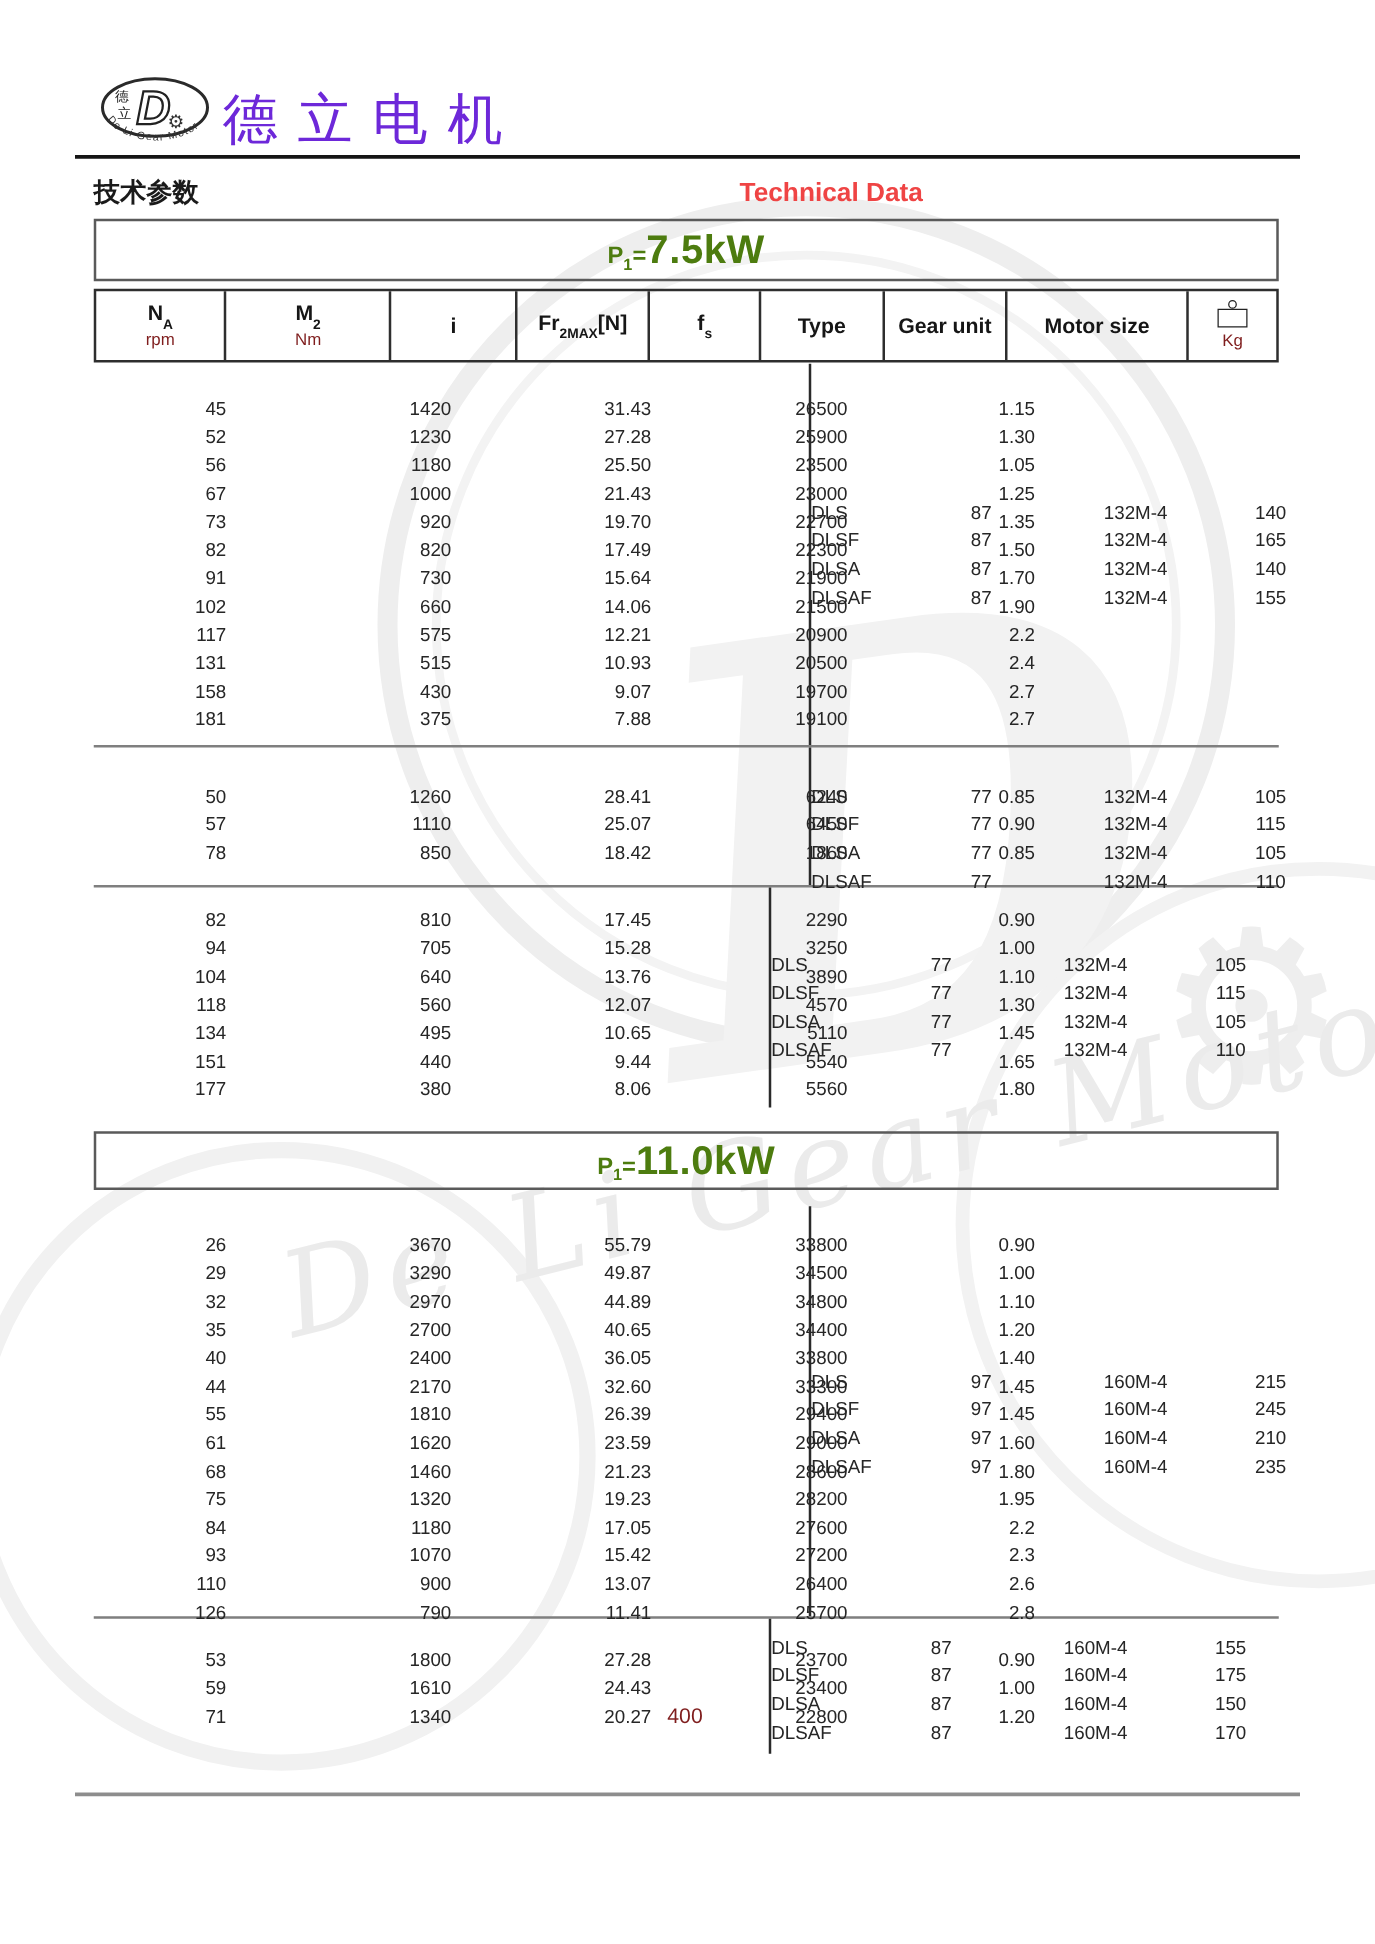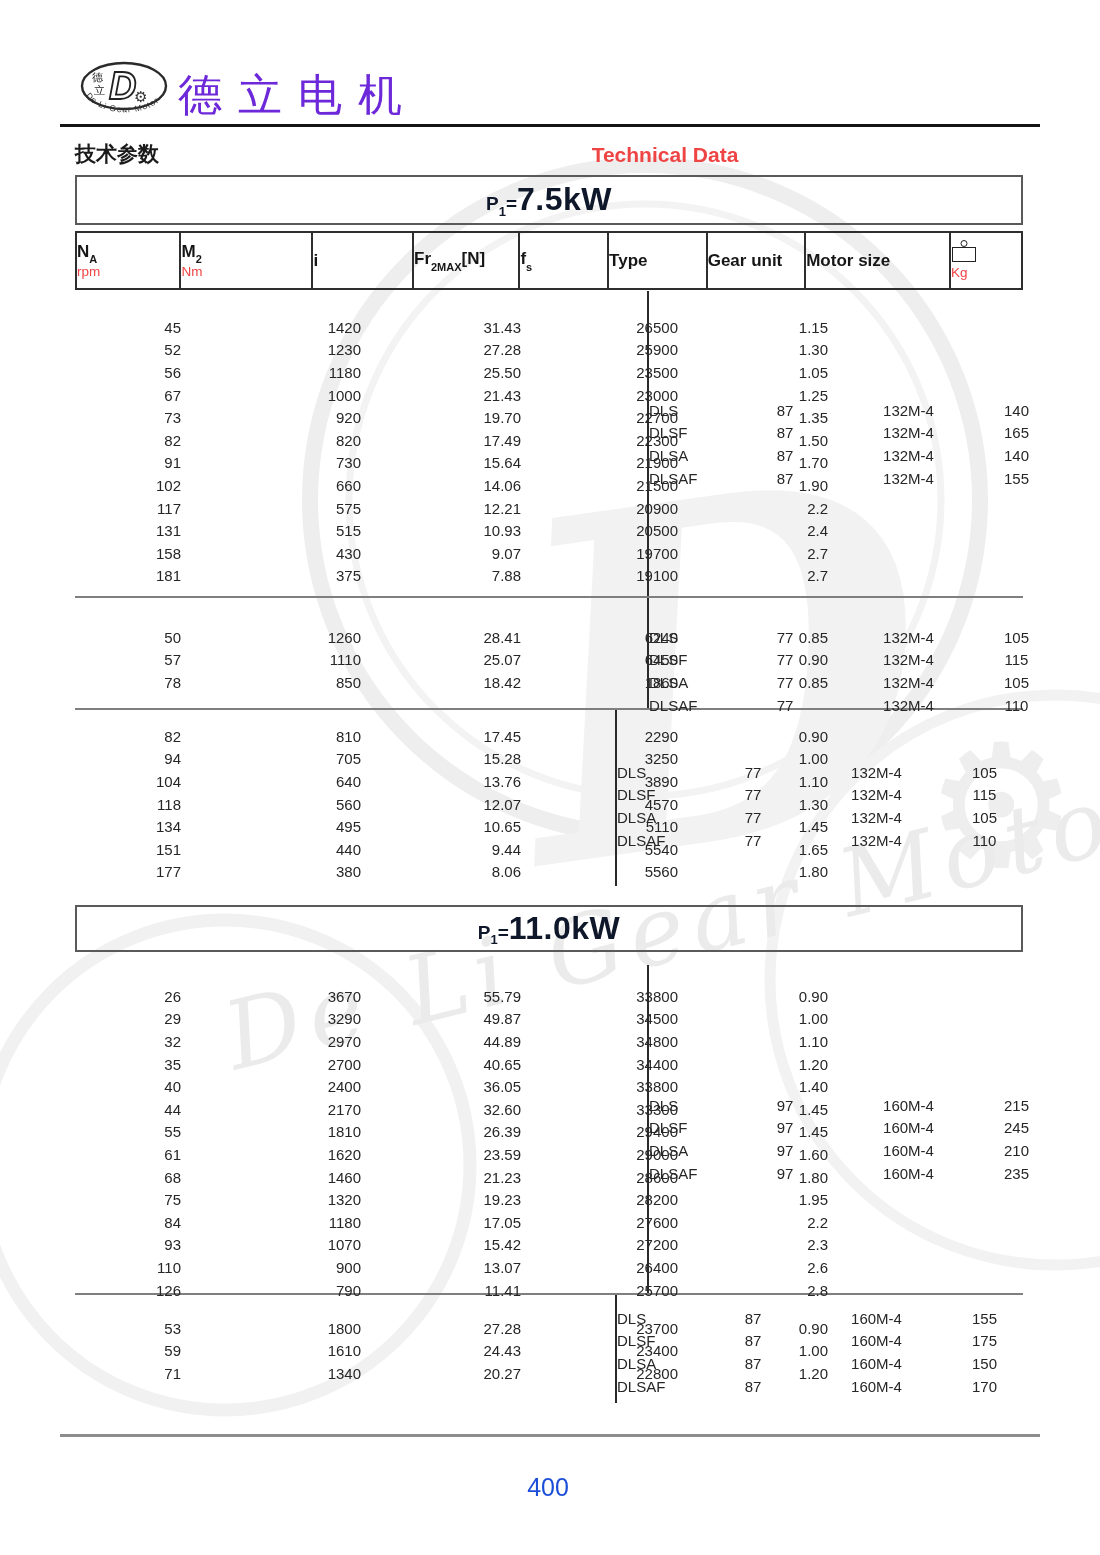--- a/index.html
+++ b/index.html
@@ -14,34 +14,34 @@
   .toprule{position:absolute;left:60px;top:124px;width:980px;border-top:3px solid #151515;}
   .cn-title{position:absolute;left:75px;top:140px;font-size:21px;font-weight:bold;color:#1a1a1a;}
   .en-title{position:absolute;left:665px;top:143px;transform:translateX(-50%);
             font-size:21px;font-weight:bold;color:#ef4444;}
 
   
   .titlebox{position:absolute;left:75px;width:948px;border:2px solid #5a5a5a;
             display:flex;align-items:center;justify-content:center;box-sizing:border-box;}
   .tb1{top:175px;height:50px;}
   .tb2{top:905px;height:47px;}
-  .ptxt{font-weight:bold;color:#0f172a;line-height:1;}
+  .ptxt{font-weight:bold;color:#4d7c0f;line-height:1;}
   .ptxt .small{font-size:19px;}
   .ptxt sub{font-size:13px;position:relative;bottom:-1px;}
   .ptxt .big{font-size:32px;letter-spacing:0.5px;}
 
   
   .headrow{position:absolute;left:75px;top:231px;width:948px;height:59px;display:flex;
            border:2px solid #2e2e2e;box-sizing:border-box;}
   .hcell{border-right:2px solid #2e2e2e;display:flex;flex-direction:column;
-         align-items:flex-start;justify-content:center;box-sizing:border-box;line-height:1.15;}
+         align-items:center;justify-content:center;box-sizing:border-box;line-height:1.15;}
   .hcell:last-child{border-right:none;}
   .hmain{font-size:17px;font-weight:bold;color:#161616;}
   .hmain sub{font-size:11px;position:relative;bottom:-2px;}
-  .hunit{font-size:13.5px;color:#ef4444;}
+  .hunit{font-size:13.5px;color:#7f1d1d;}
   .hc1{width:106px;} .hc2{width:134px;} .hc3{width:102px;} .hc4{width:108px;}
   .hc5{width:90px;}  .hc6{width:100px;}  .hc7{width:100px;} .hc8{width:147px;} .hc9{width:71px;}
   .wicon{position:relative;width:26px;height:24px;margin-bottom:1px;}
   .wicon .ring{position:absolute;left:50%;top:0;transform:translateX(-50%);
                width:5px;height:5px;border:1.5px solid #222;border-radius:50%;}
   .wicon .box{position:absolute;left:50%;top:7px;transform:translateX(-50%);
               width:24px;height:15px;border:1.8px solid #222;box-sizing:border-box;}
 
   
   .body1{position:absolute;left:75px;top:291px;width:948px;}
@@ -64,22 +64,22 @@
   .rt td:nth-child(1){width:86px;text-align:left;}
   .rt td:nth-child(2){width:100px;text-align:center;}
   .rt td:nth-child(3){width:147px;text-align:center;}
   .rt td:nth-child(4){width:69px;text-align:center;}
   .mt25{margin-top:25px;} .mt11{margin-top:28px;} .mt15{margin-top:15px;}
   .mt51{margin-top:51px;} .mt108{margin-top:108px;} .mt9{margin-top:20px;}
   .mt129{margin-top:129px;} .mt22{margin-top:22px;} .mt12{margin-top:12px;}
 
   
   .botrule{position:absolute;left:60px;top:1434px;width:980px;border-top:3px solid #8d8d8d;}
-  .pagenum{position:absolute;left:548px;top:1473px;transform:translateX(-50%);
-           font-size:25px;color:#1d4ed8;}
+  .pagenum{position:absolute;left:548px;top:1363px;transform:translateX(-50%);
+           font-size:17px;color:#7f1d1d;}
 </style>
 </head>
 <body>
 
 <div class="page">
 
   <svg class="wm" width="1100" height="1555" viewBox="0 0 1100 1555">
     <circle cx="645" cy="500" r="335" fill="none" stroke="#eeeeee" stroke-width="16"></circle>
     <circle cx="645" cy="500" r="296" fill="none" stroke="#f3f3f3" stroke-width="7"></circle>
     <circle cx="225" cy="1165" r="245" fill="none" stroke="#f1f1f1" stroke-width="13"></circle>

